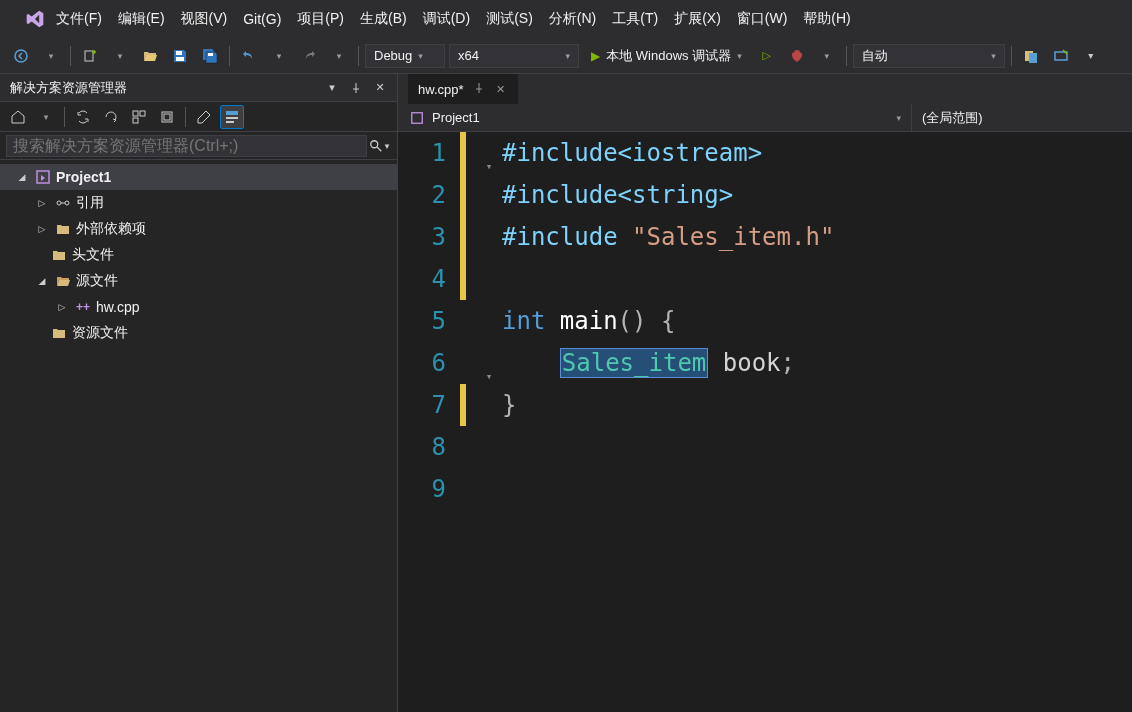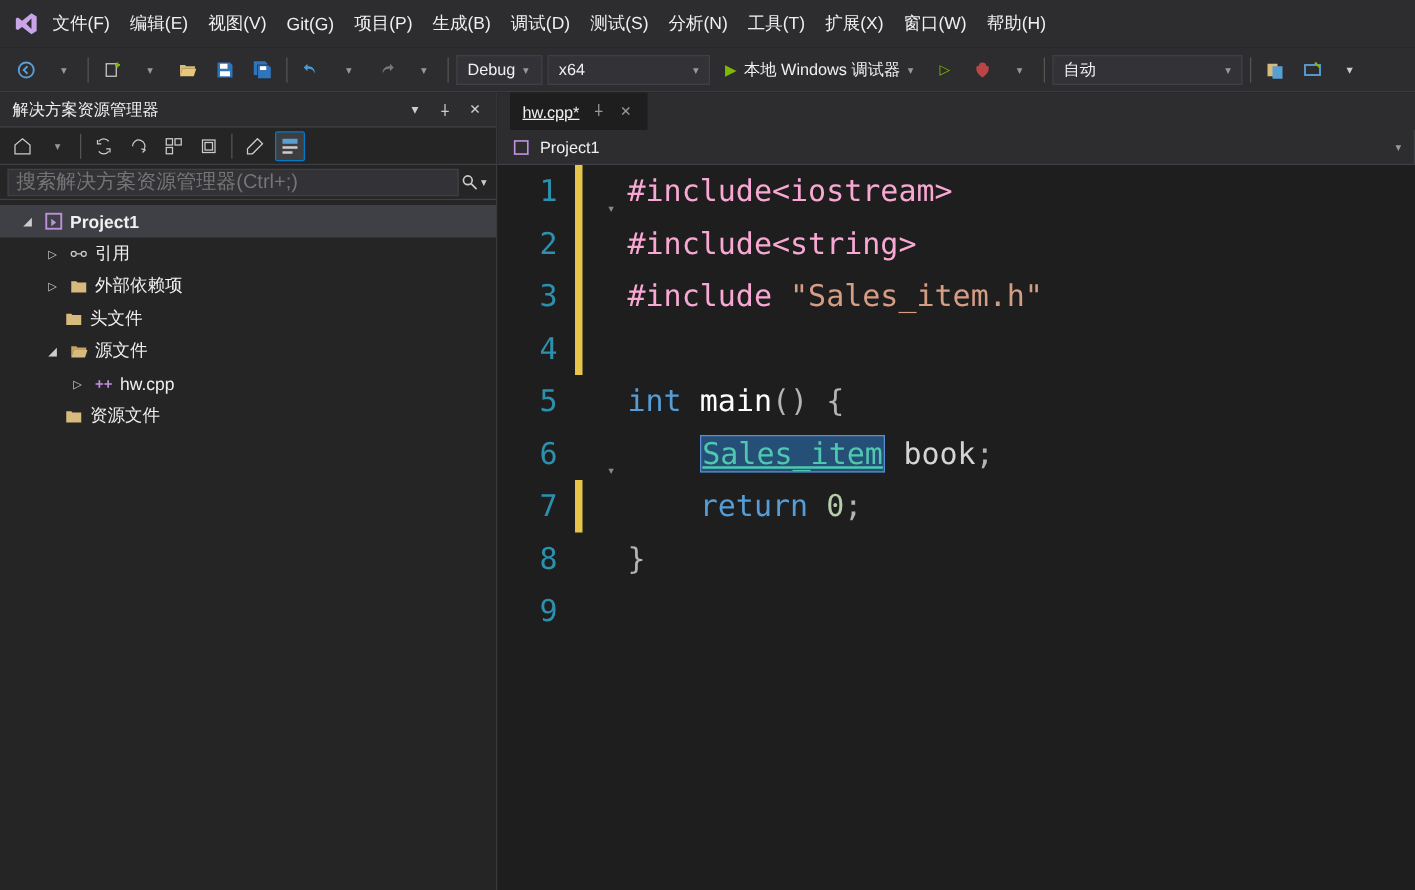--- a/index.html
+++ b/index.html
@@ -12,21 +12,21 @@
   color: #f0f0f0;
   overflow: hidden;
 }
 
 
 .menubar {
   display: flex;
   align-items: center;
   height: 38px;
   background: #2d2d30;
-  padding: 0 10px;
+  padding: 0 24px;
   gap: 4px;
 }
 .logo {
   width: 22px;
   height: 22px;
   display: flex;
   align-items: center;
   justify-content: center;
 }
 .menu-item {
@@ -212,21 +212,21 @@
 }
 .tab {
   display: flex;
   align-items: center;
   height: 30px;
   padding: 0 10px;
   gap: 8px;
   background: #1e1e1e;
   cursor: pointer;
 }
-.tab-label { font-size: 13px; text-decoration: underline; }
+.tab-label { font-size: 13px; }
 .tab-pin, .tab-close {
   font-size: 11px;
   color: #999;
   cursor: pointer;
   width: 14px;
   text-align: center;
 }
 .nav-bar {
   display: flex;
   align-items: center;
@@ -286,23 +286,23 @@
   font-size: 11px;
   color: #888;
   width: 14px;
   text-align: center;
 }
 .code-lines {
   flex: 1;
   padding-left: 4px;
 }
 .line { height: 42px; white-space: pre; }
-.c-pre { color: #f9a8d4; }
+.c-pre { color: #7dd3fc; }
 .c-key { color: #569cd6; }
-.c-type { color: #4ec9b0; text-decoration: underline; }
+.c-type { color: #4ec9b0; }
 .c-func { color: #ffffff; }
 .c-str { color: #d69d85; }
 .c-punc { color: #b4b4b4; }
 .c-num { color: #b5cea8; }
 .c-ident { color: #d4d4d4; }
 .c-sel {
   background: #264f78;
   border: 1px solid #5a8dd6;
   padding: 0 1px;
 }
@@ -384,21 +384,21 @@
     </div>
   <div class="tool-btn">
       <svg class="icon" viewBox="0 0 16 16">
         <path d="M11 3l3 3-3 3V7c-3 0-5 1-6 4 0-4 2-6 6-6V3z" fill="#777"></path>
       </svg>
     </div>
   <div class="tool-btn">
       <span style="color:#999;font-size:9px">▾</span>
     </div>
   <div class="tool-sep"></div>
-  <div class="tool-dropdown" style="width:69px">
+  <div class="tool-dropdown" style="width:80px">
       <span>Debug</span>
       <span class="arrow">▾</span>
     </div>
   <div class="tool-dropdown" style="width:130px">
       <span>x64</span>
       <span class="arrow" style="margin-left:auto">▾</span>
     </div>
   <div class="play-btn">
     <span class="play-icon">▶</span>
     <span>本地 Windows 调试器</span>
@@ -592,20 +592,23 @@
     </div>
     <div class="nav-bar">
       <div class="nav-item" style="border-right:1px solid #3f3f46">
         <span class="tree-icon">
             <svg width="14" height="14" viewBox="0 0 16 16">
               <rect x="2" y="2" width="12" height="12" fill="none" stroke="#c090e0" stroke-width="1.5"></rect>
             </svg>
           </span>
         <span>Project1</span>
         <span class="nav-arrow">▾</span>
+      </div>
+      <div class="nav-item" style="width:220px">
+        <span>(全局范围)</span>
       </div>
     </div>
 
     <div class="code">
       <div class="gutter">
         <div>1</div>
         <div>2</div>
         <div>3</div>
         <div>4</div>
         <div>5</div>
@@ -622,18 +625,17 @@
         <div class="fold-mark" style="top:14px">▾</div>
         <div class="fold-mark" style="top:224px">▾</div>
       </div>
       <div class="code-lines">
         <div class="line"><span class="c-pre">#include</span><span class="c-pre">&lt;</span><span class="c-pre">iostream</span><span class="c-pre">&gt;</span></div>
         <div class="line"><span class="c-pre">#include</span><span class="c-pre">&lt;</span><span class="c-pre">string</span><span class="c-pre">&gt;</span></div>
         <div class="line"><span class="c-pre">#include </span><span class="c-str">"Sales_item.h"</span></div>
         <div class="line"></div>
         <div class="line"><span class="c-key">int</span><span class="c-func"> main</span><span class="c-punc">() {</span></div>
         <div class="line"><span>    </span><span class="c-type c-sel">Sales_item</span><span> </span><span class="c-ident">book</span><span class="c-punc">;</span></div>
-        <div class="line"><span>    </span><span class="c-key">return</span><span> </span><span class="c-num">0</span><span class="c-punc">;</span></div>
         <div class="line"><span class="c-punc">}</span></div>
       </div>
     </div>
   </div>
 </div>
 
 </body></html>

